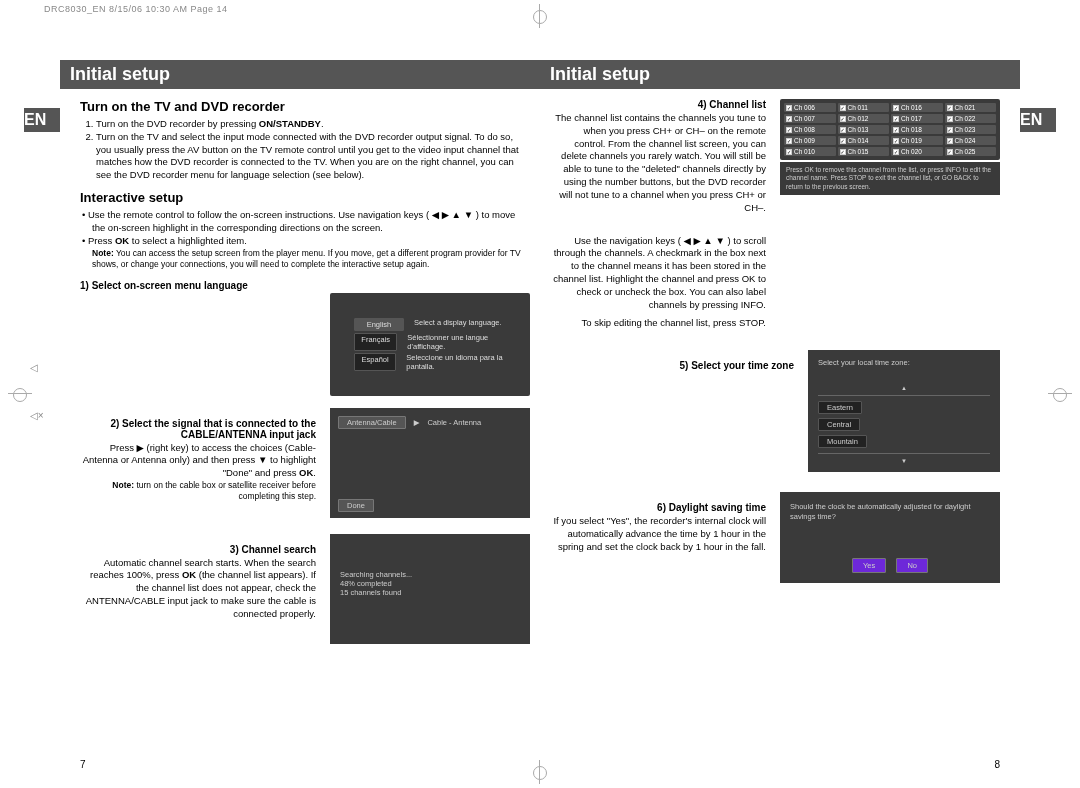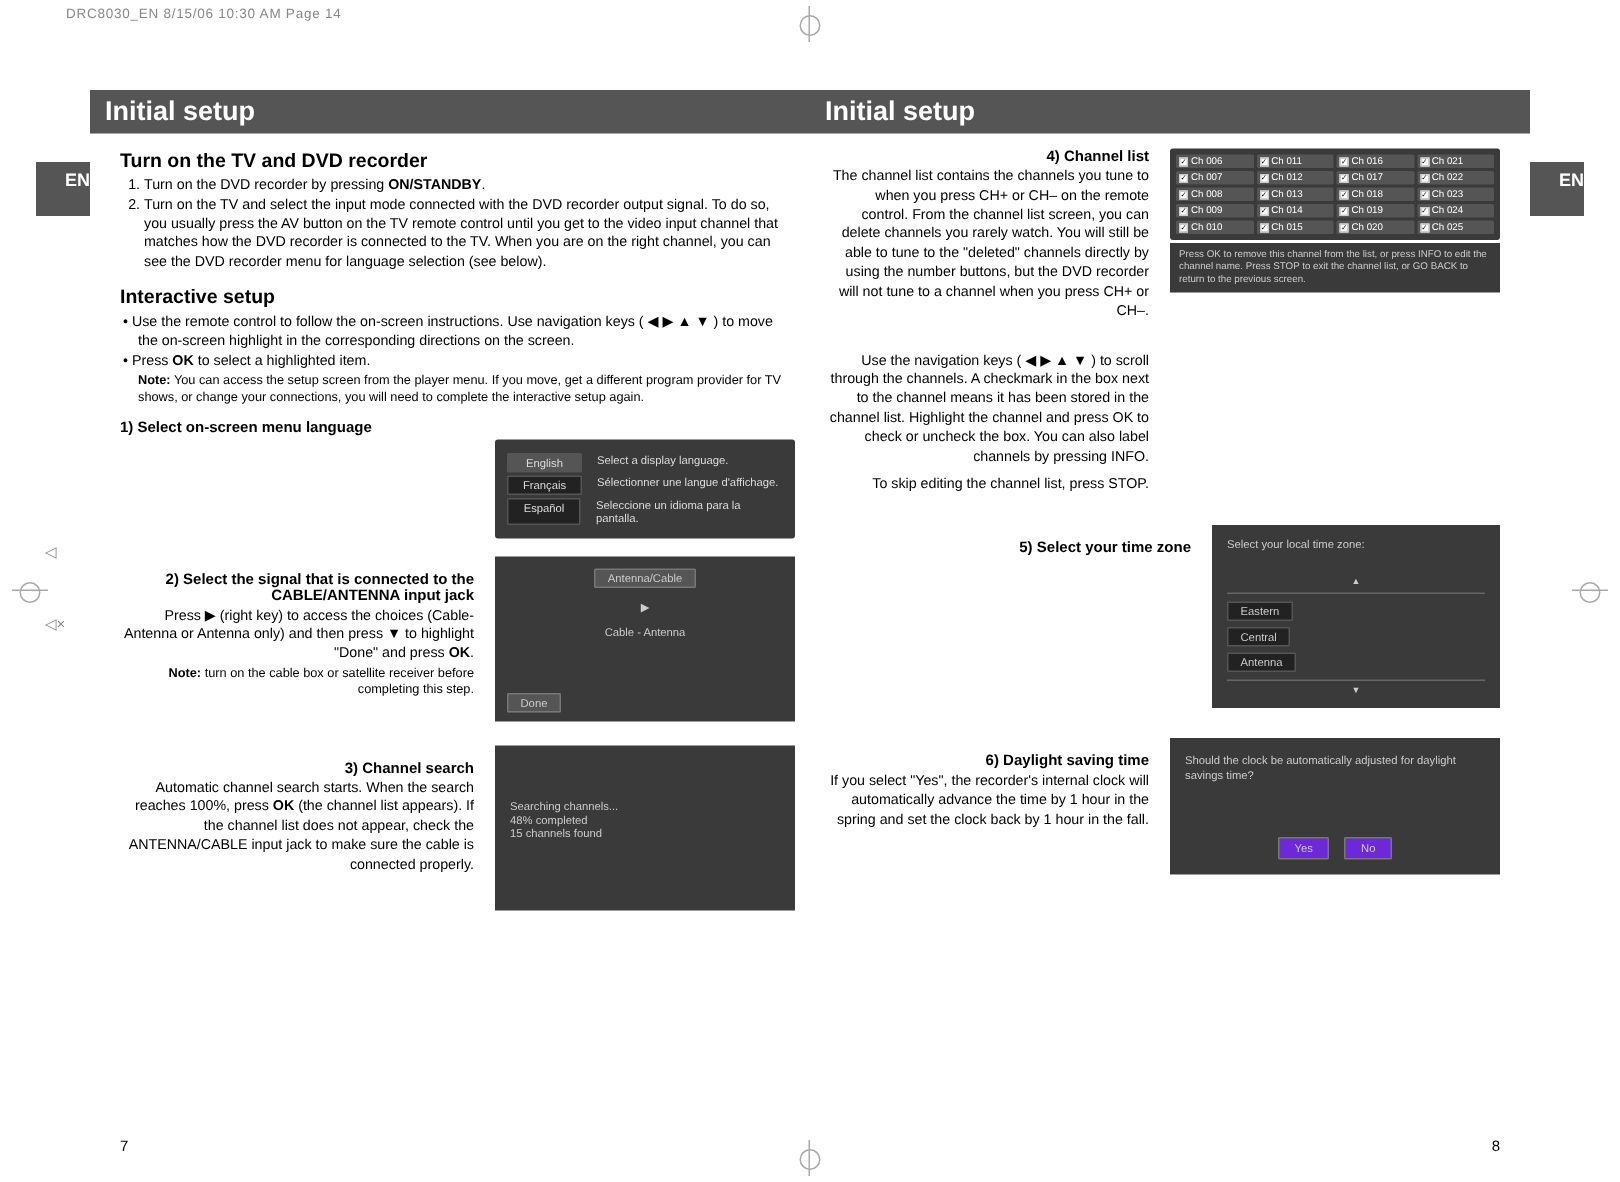--- a/index.html
+++ b/index.html
@@ -56,47 +56,47 @@
     color: #fff;
     padding: 4px 10px;
     font-size: 18px;
     font-weight: bold;
     margin-bottom: 10px;
   }
   .en-tab {
     position: absolute;
     top: 48px;
     width: 36px;
-    height: 36px;
+    height: 24px;
     background: #555;
     color: #fff;
     font-weight: bold;
-    font-size: 12px;
-    text-align: right;
+    font-size: 16px;
+    text-align: left;
     line-height: 24px;
   }
   .page-left .en-tab { left: -36px; }
   .page-right .en-tab { right: -36px; }
   .content { padding: 0 10px 0 20px; }
   .page-right .content { padding: 0 20px 0 10px; }
   h2 { font-size: 13px; font-weight: bold; margin: 8px 0 4px 0; }
   h3 { font-size: 10px; font-weight: bold; margin: 10px 0 2px 0; }
   p, li { font-size: 9.5px; line-height: 1.35; }
   ol { padding-left: 16px; }
   ul { list-style: none; padding-left: 12px; }
   ul li::before { content: "• "; margin-left: -10px; }
   .note { font-size: 8.5px; line-height: 1.3; }
   strong { font-weight: bold; }
   .cols { display: flex; gap: 14px; align-items: flex-start; }
   .col-left { flex: 1; text-align: right; }
   .col-right { flex-shrink: 0; }
   .screenshot {
     background: #3a3a3a;
     color: #ddd;
-    padding: 8px;
+    padding: 24px;
     font-size: 7.5px;
     border-radius: 2px;
     width: 200px;
   }
   .lang-row { display:flex; gap:10px; padding:1px 0;}
   .lang-btn { background:#222; border:1px solid #555; padding:1px 6px; border-radius:1px; width:50px; text-align:center;}
   .lang-btn.sel { background:#555;}
   .ch-grid {
     background: #3a3a3a;
     padding: 4px;
@@ -120,21 +120,21 @@
   .ch-hint { background:#3a3a3a; color:#ccc; font-size:6.5px; padding:4px 6px; margin-top:2px; width:220px; line-height:1.3;}
   .tz-box { background:#3a3a3a; padding:8px 10px; width:192px; font-size:7.5px; color:#ccc;}
   .tz-title { margin-bottom:18px; }
   .tz-btn { background:#222; border:1px solid #555; padding:1px 8px; margin:2px 0; display:inline-block; border-radius:1px;}
   .tz-btn-row { border-top:1px solid #666; border-bottom:1px solid #666; padding:3px 0; margin:4px 0;}
   .dst-box { background:#3a3a3a; padding:10px; width:220px; font-size:7.5px; color:#ccc;}
   .dst-q { margin-bottom:36px; line-height:1.3;}
   .dst-buttons { text-align:center; }
   .dst-btn { background:#6d28d9; padding:2px 10px; margin:0 4px; display:inline-block; border-radius:1px; border:1px solid #777;}
   .sig-box { background:#3a3a3a; padding:8px; width:200px; font-size:7.5px; color:#ccc; height:110px; position:relative;}
-  .sig-top { display:flex; gap:8px; align-items:center;flex-direction:column;}
+  .sig-top { display:flex; gap:8px; align-items:center;}
   .sig-btn { background:#555; padding:1px 8px; border-radius:1px; border:1px solid #777;}
   .sig-done { position:absolute; bottom:8px; left:8px;}
   .srch-box { background:#3a3a3a; padding:10px; width:200px; font-size:7.5px; color:#ccc; height:110px;}
   .page-num { position:absolute; bottom:0; font-size:10px; }
   .page-left .page-num { left:20px; }
   .page-right .page-num { right:20px; }
   .side-icon { position:absolute; top:46%; left:30px; font-size:10px; color:#888;}
   .side-icon2 { position:absolute; top:52%; left:30px; font-size:10px; color:#888;}
 </style>
 </head>
@@ -336,21 +336,21 @@
         <div class="col-left">
           <h3>5) Select your time zone</h3>
         </div>
         <div class="col-right">
           <div class="tz-box">
             <div class="tz-title">Select your local time zone:</div>
             <div style="text-align:center; font-size:6px;">▲</div>
             <div class="tz-btn-row">
               <div><span class="tz-btn">Eastern</span></div>
               <div><span class="tz-btn">Central</span></div>
-              <div><span class="tz-btn">Antenna</span></div>
+              <div><span class="tz-btn">Mountain</span></div>
             </div>
             <div style="text-align:center; font-size:6px;">▼</div>
           </div>
         </div>
       </div>
 
       <div class="cols" style="margin-top:20px;">
         <div class="col-left">
           <h3>6) Daylight saving time</h3>
           <p>If you select "Yes", the recorder's internal clock will automatically advance the time by 1 hour in the spring and set the clock back by 1 hour in the fall.</p>

